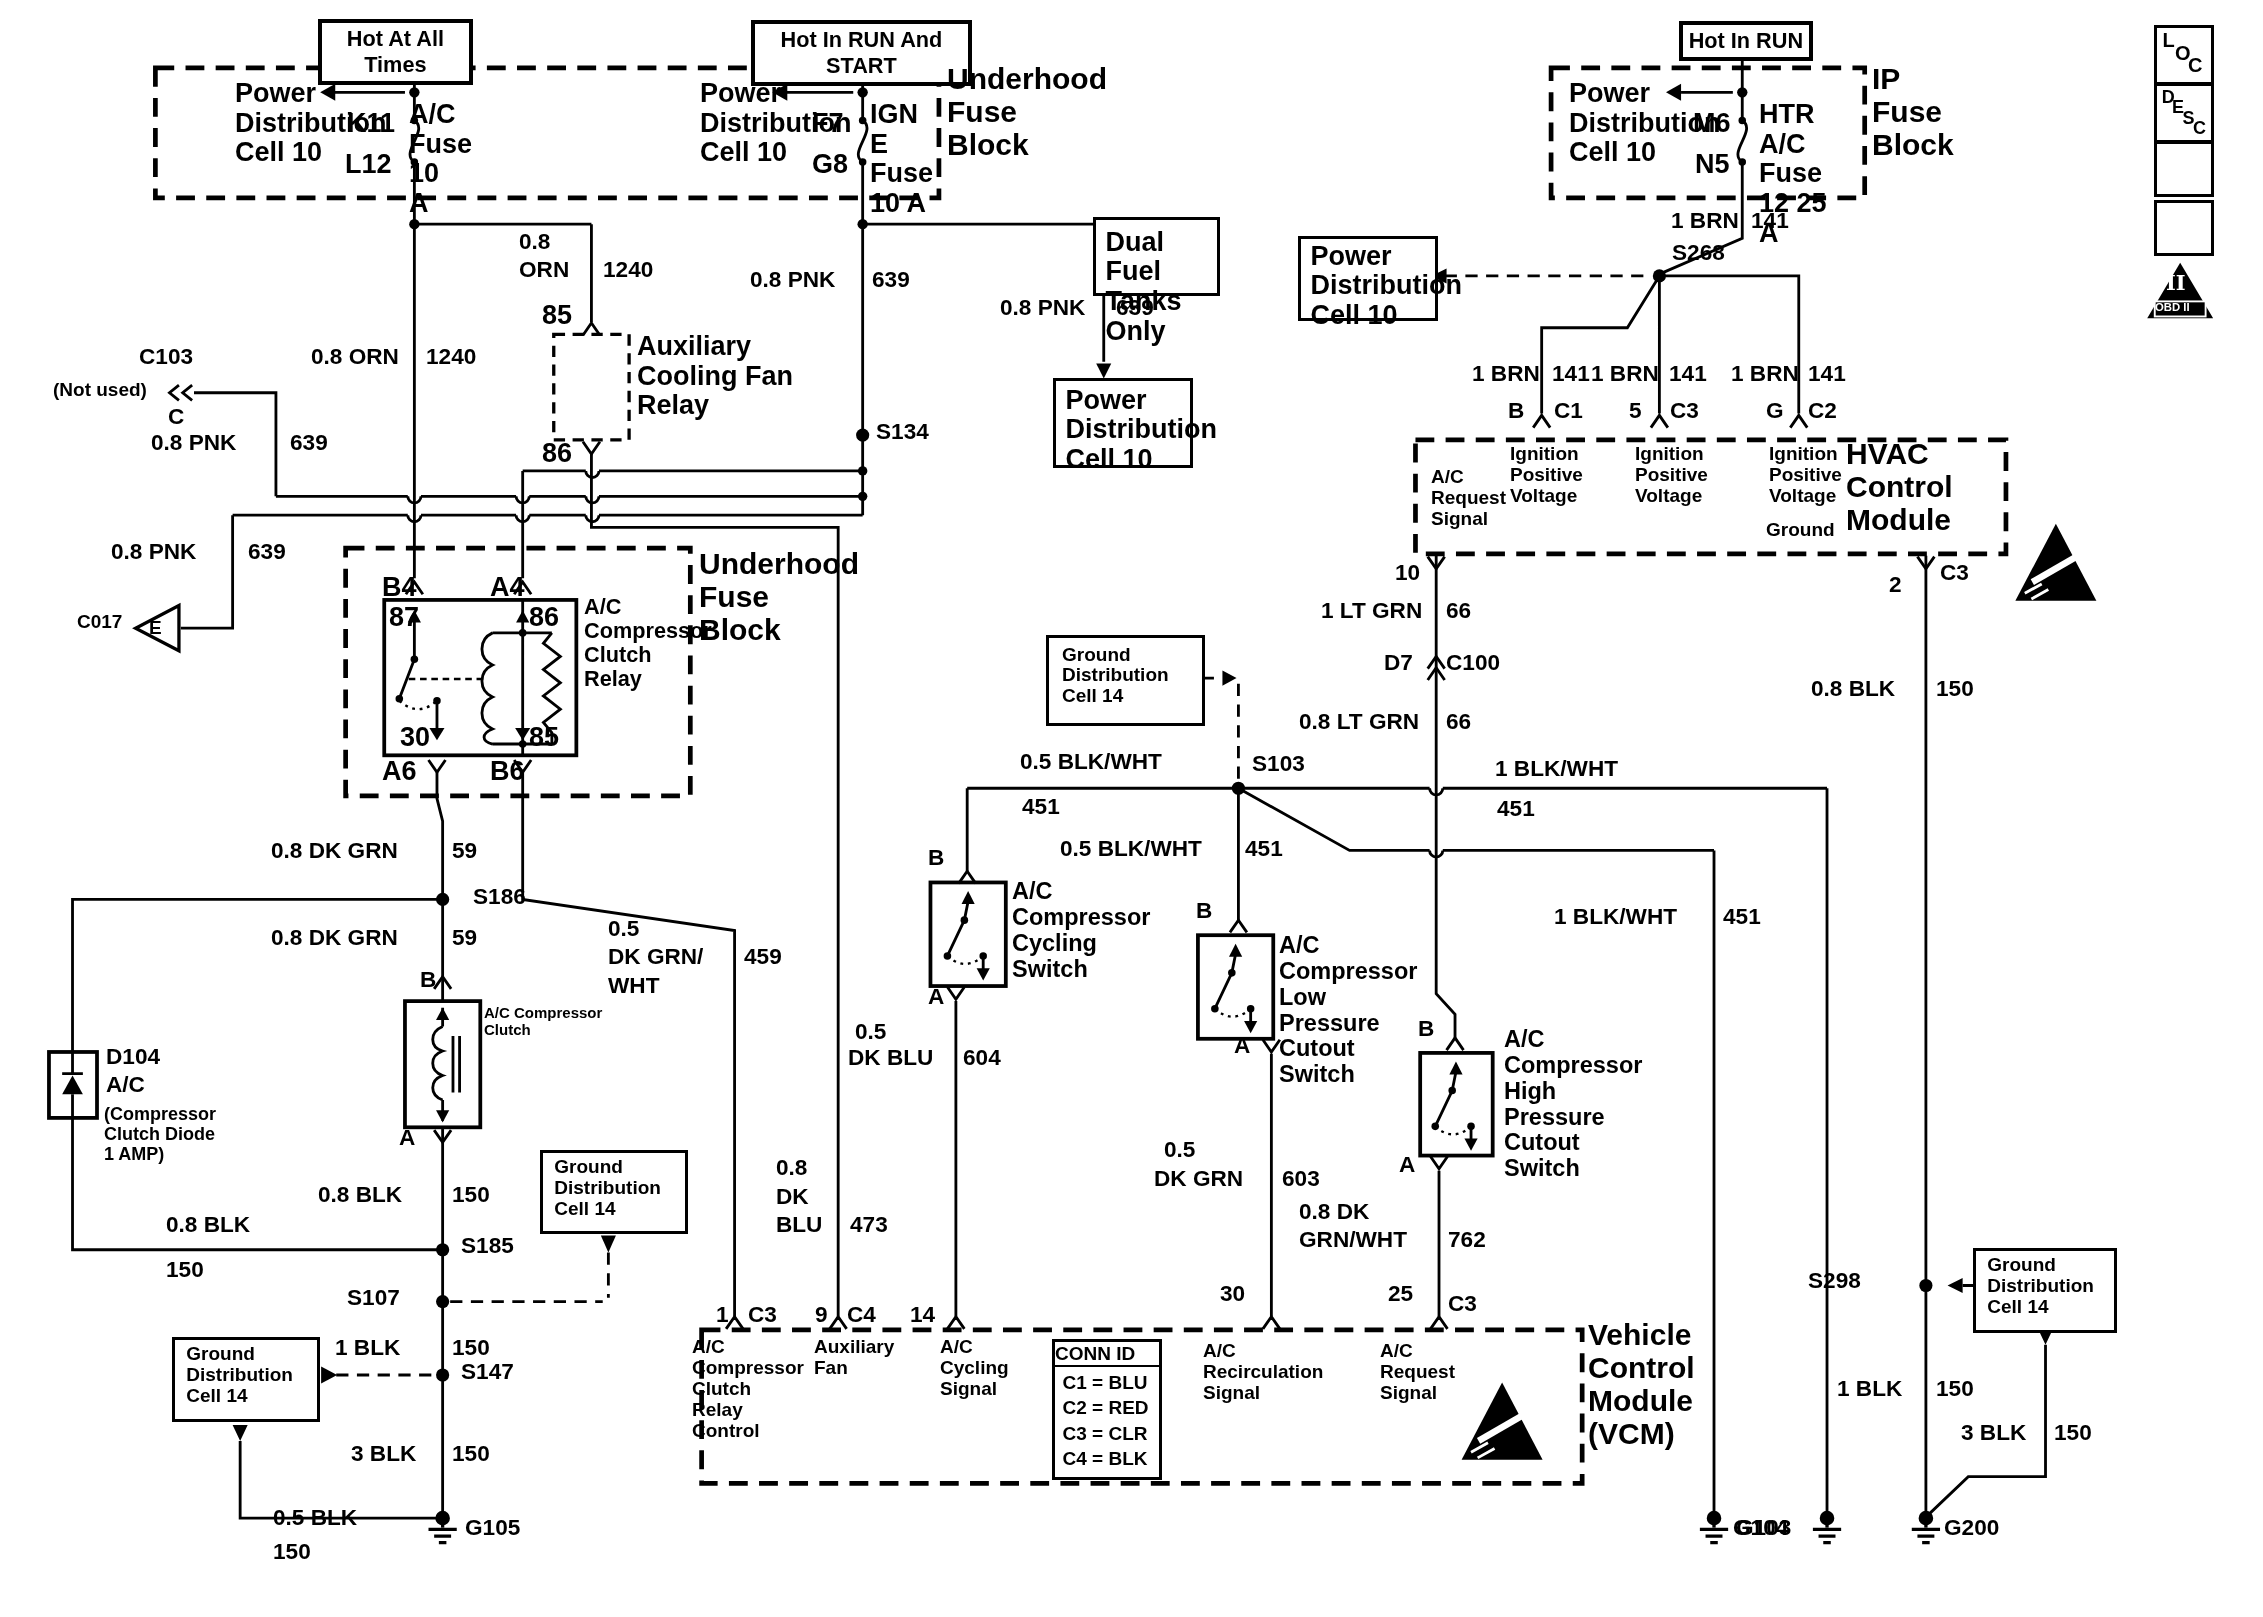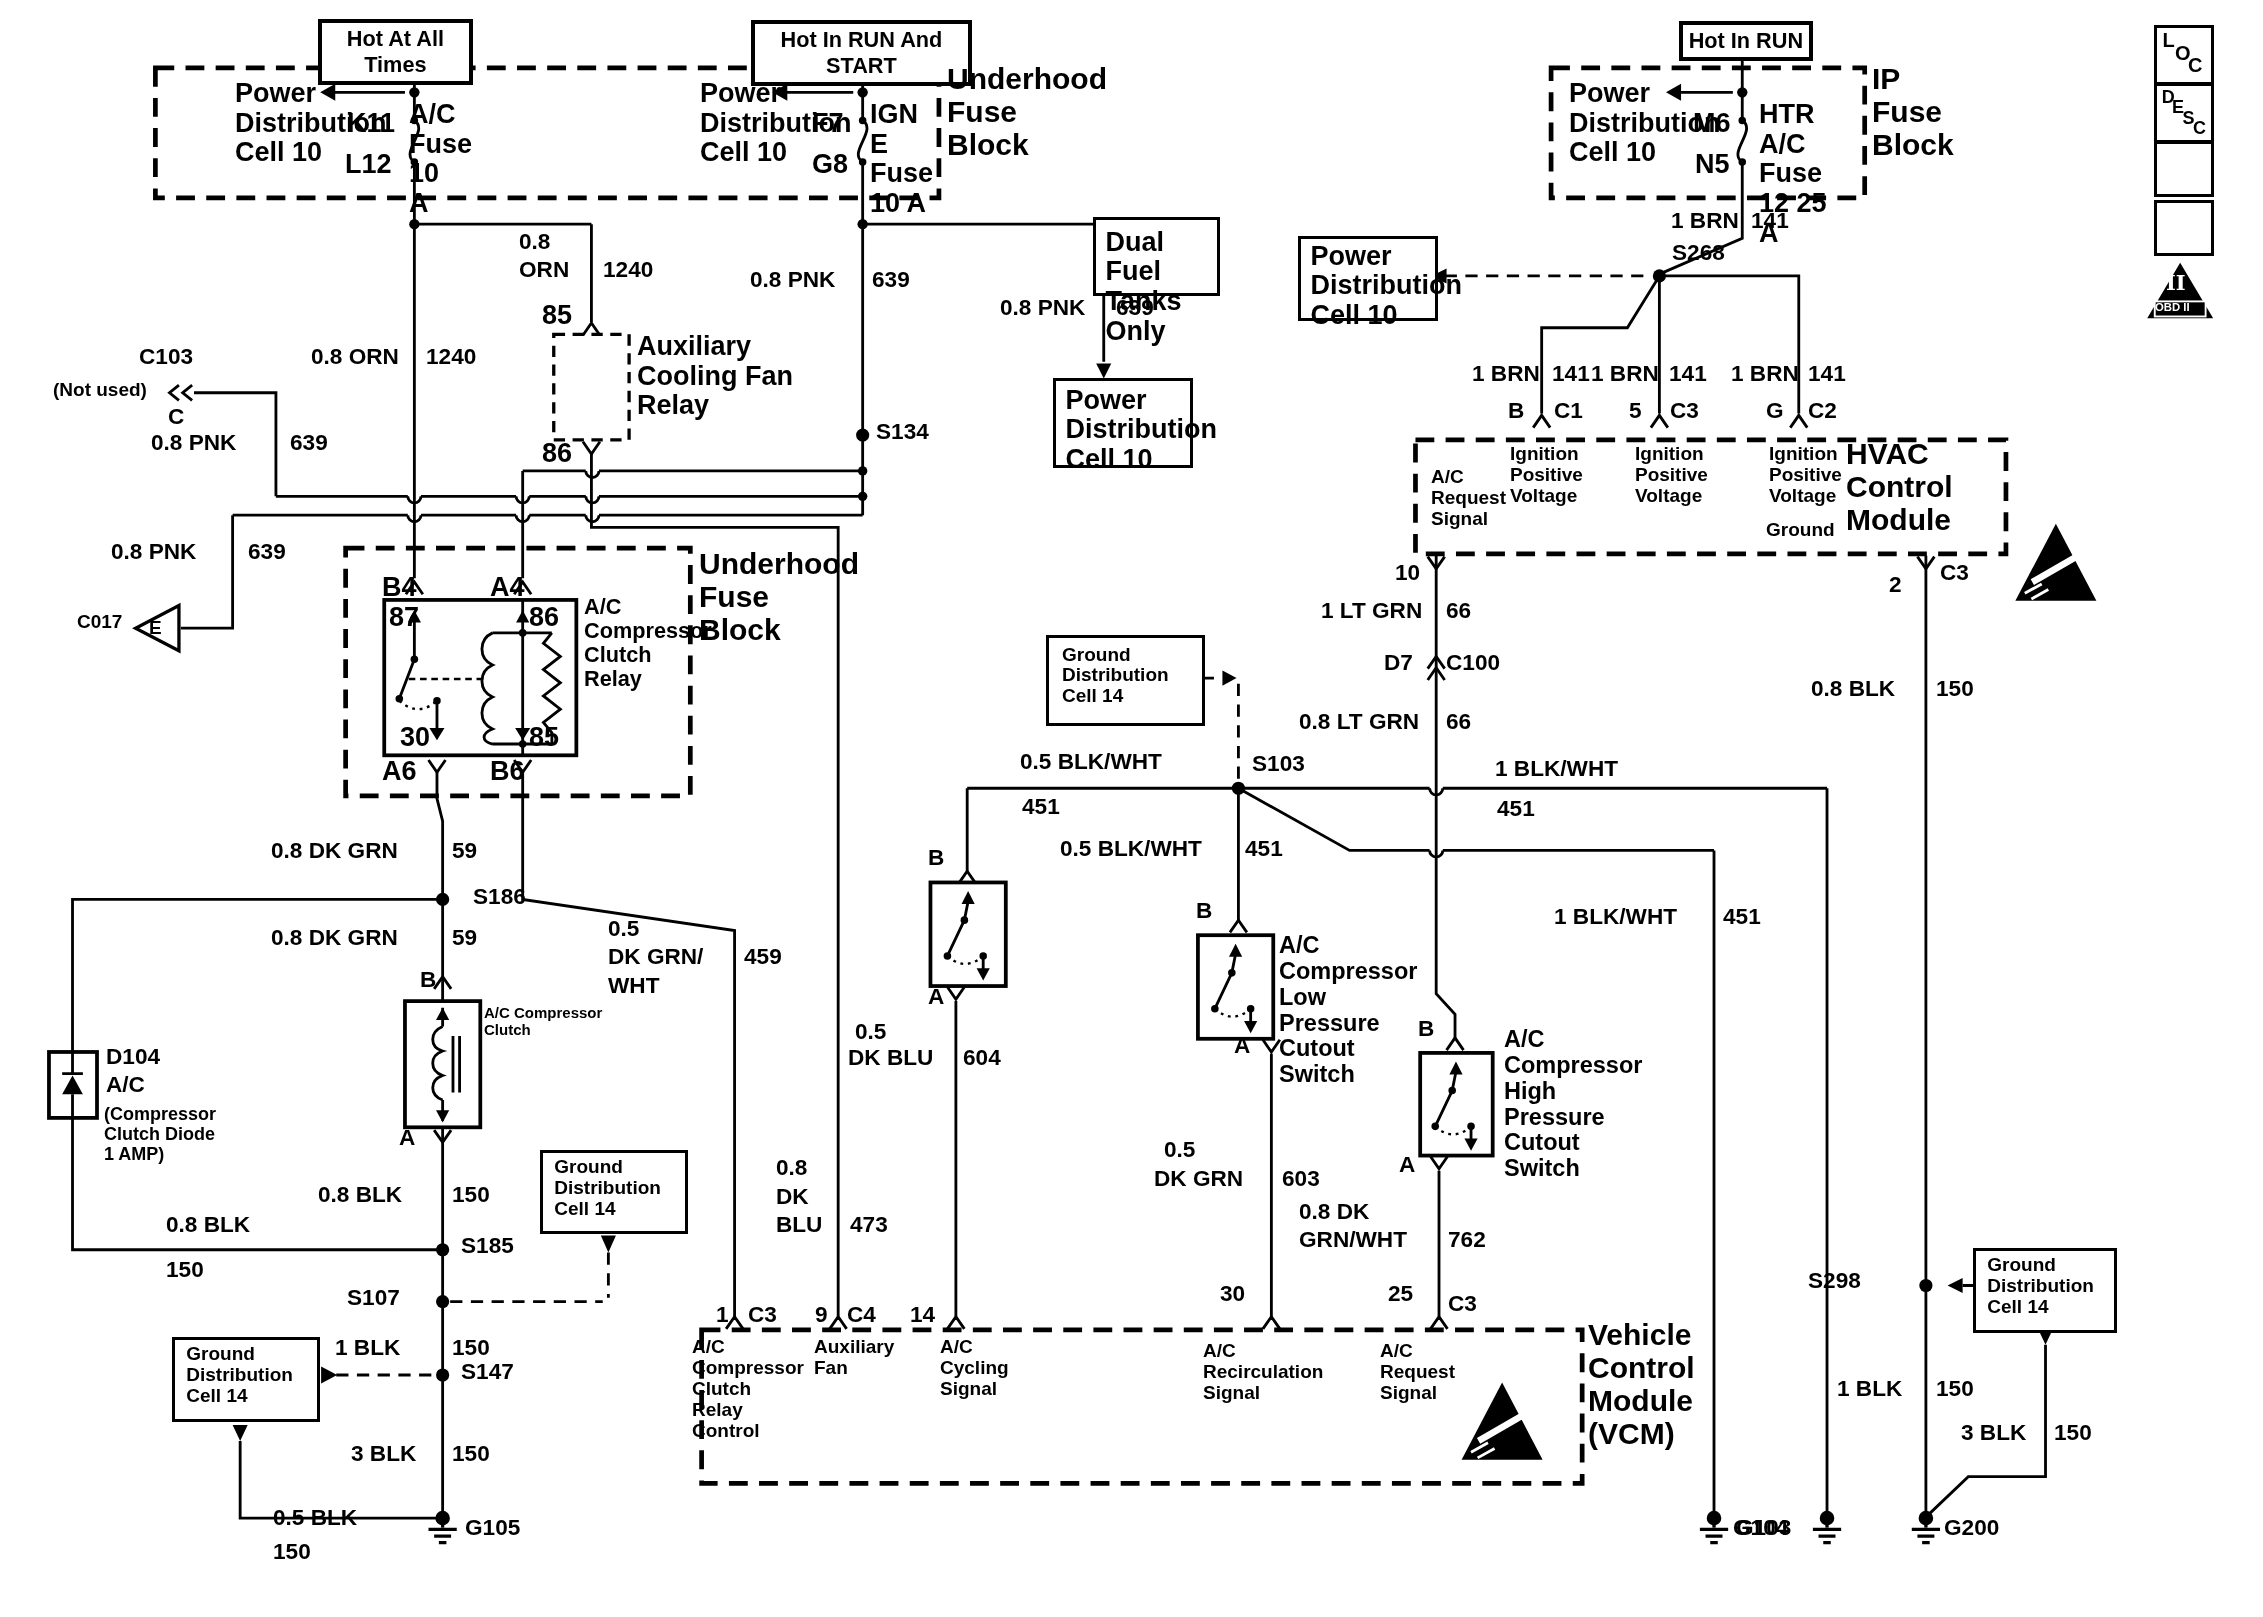--- a/index.html
+++ b/index.html
@@ -251,20 +251,27 @@
 <div class="box" style="left:540px;top:1150px;width:142px;height:78px">
   <div class="lbl sm wrap" style="left:11.3px;top:3.8px;width:113px">Ground Distribution Cell 14</div>
 </div>
 <div class="box" style="left:1046px;top:635px;width:153px;height:85px">
   <div class="lbl sm wrap" style="left:13px;top:6.6px;width:118px">Ground Distribution Cell 14</div>
 </div>
 <div class="box" style="left:1973px;top:1248px;width:138px;height:79px">
   <div class="lbl sm wrap" style="left:11.3px;top:3.8px;width:113px">Ground Distribution Cell 14</div>
 </div>
 
+<div class="box" style="left:1052px;top:1339px;width:104px;height:135px;border-width:3.8px">
+  <div class="lbl sm ctr" style="left:0;top:1.9px;width:104px;border-bottom:2.8px solid #000;position:absolute">CONN ID</div>
+  <div class="lbl sm" style="left:7.5px;top:31px">C1 = BLU</div>
+  <div class="lbl sm" style="left:7.5px;top:56px">C2 = RED</div>
+  <div class="lbl sm" style="left:7.5px;top:82px">C3 = CLR</div>
+  <div class="lbl sm" style="left:7.5px;top:107px">C4 = BLK</div>
+</div>
 
 <div class="hot" style="left:318px;top:19px;width:143px">Hot At All Times</div>
 <div class="hot" style="left:751px;top:20px;width:209px">Hot In RUN And START</div>
 <div class="hot" style="left:1679px;top:21px;width:122px">Hot In RUN</div>
 
 <div class="lbl md wrap" style="left:235px;top:79px;width:113px">Power Distribution Cell 10</div>
 <div class="lbl md" style="left:347px;top:109px">K11</div>
 <div class="lbl md" style="left:345px;top:150px">L12</div>
 <div class="lbl md wrap" style="left:409px;top:100px;width:51px">A/C Fuse 10 A</div>
 <div class="lbl big wrap" style="left:947px;top:62px;width:134px">Underhood Fuse Block</div>
@@ -385,20 +392,21 @@
 <div class="lbl md" style="left:490px;top:757px">B6</div>
 <div class="lbl big wrap" style="left:699px;top:547px;width:134px">Underhood Fuse Block</div>
 <div class="lbl" style="left:420px;top:968px">B</div>
 <div class="lbl wrap" style="left:484px;top:1005px;width:143px;font-size:15px">A/C Compressor Clutch</div>
 <div class="lbl" style="left:399px;top:1126px">A</div>
 <div class="lbl" style="left:106px;top:1045px">D104</div>
 <div class="lbl" style="left:106px;top:1073px">A/C</div>
 <div class="lbl wrap" style="left:104px;top:1105px;width:117px;font-size:18px">(Compressor Clutch Diode 1 AMP)</div>
 
 <div class="lbl" style="left:928px;top:846px">B</div>
+<div class="lbl wrap" style="left:1012px;top:879px;width:143px;font-size:23.5px">A/C Compressor Cycling Switch</div>
 <div class="lbl" style="left:928px;top:985px">A</div>
 <div class="lbl" style="left:1196px;top:899px">B</div>
 <div class="lbl wrap" style="left:1279px;top:933px;width:132px;font-size:23.5px">A/C Compressor Low Pressure Cutout Switch</div>
 <div class="lbl" style="left:1234px;top:1034px">A</div>
 <div class="lbl" style="left:1418px;top:1017px">B</div>
 <div class="lbl wrap" style="left:1504px;top:1027px;width:132px;font-size:23.5px">A/C Compressor High Pressure Cutout Switch</div>
 <div class="lbl" style="left:1399px;top:1153px">A</div>
 
 <div class="lbl" style="left:1508px;top:399px">B</div>
 <div class="lbl" style="left:1554px;top:399px">C1</div>

